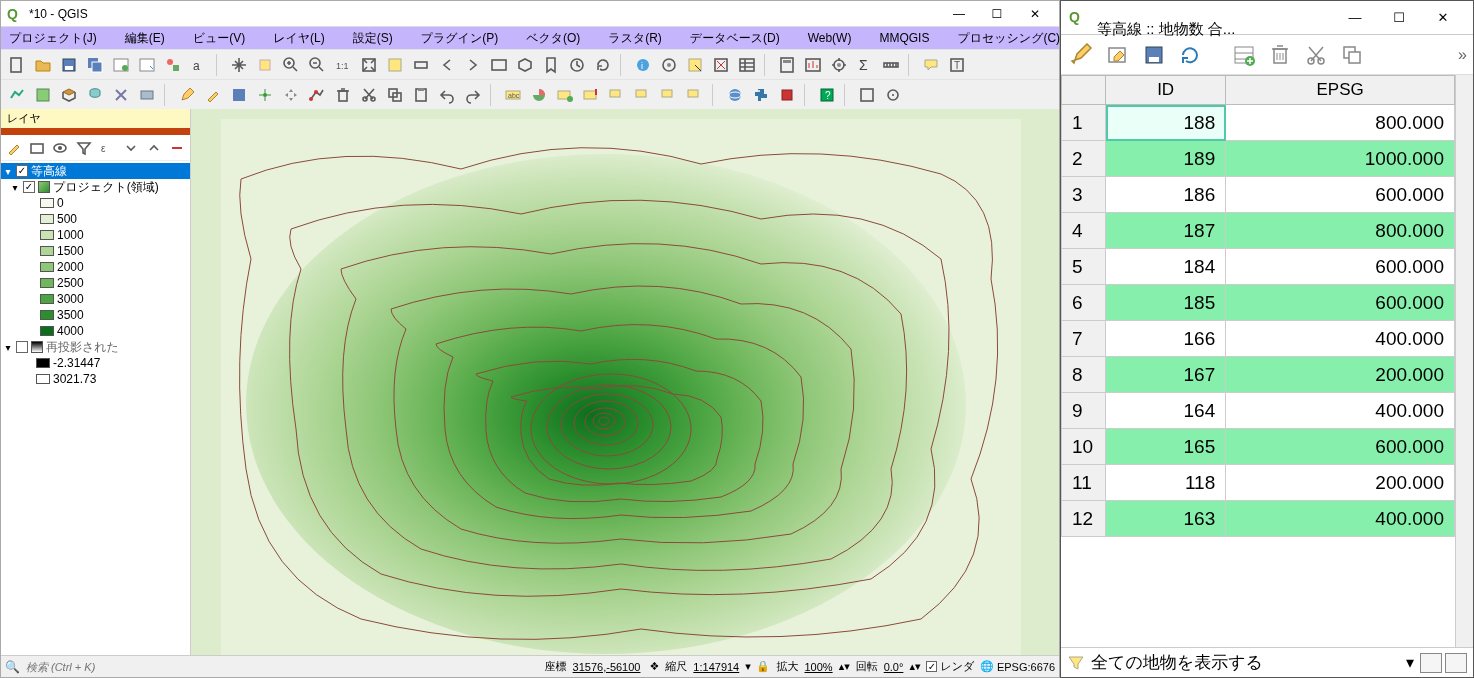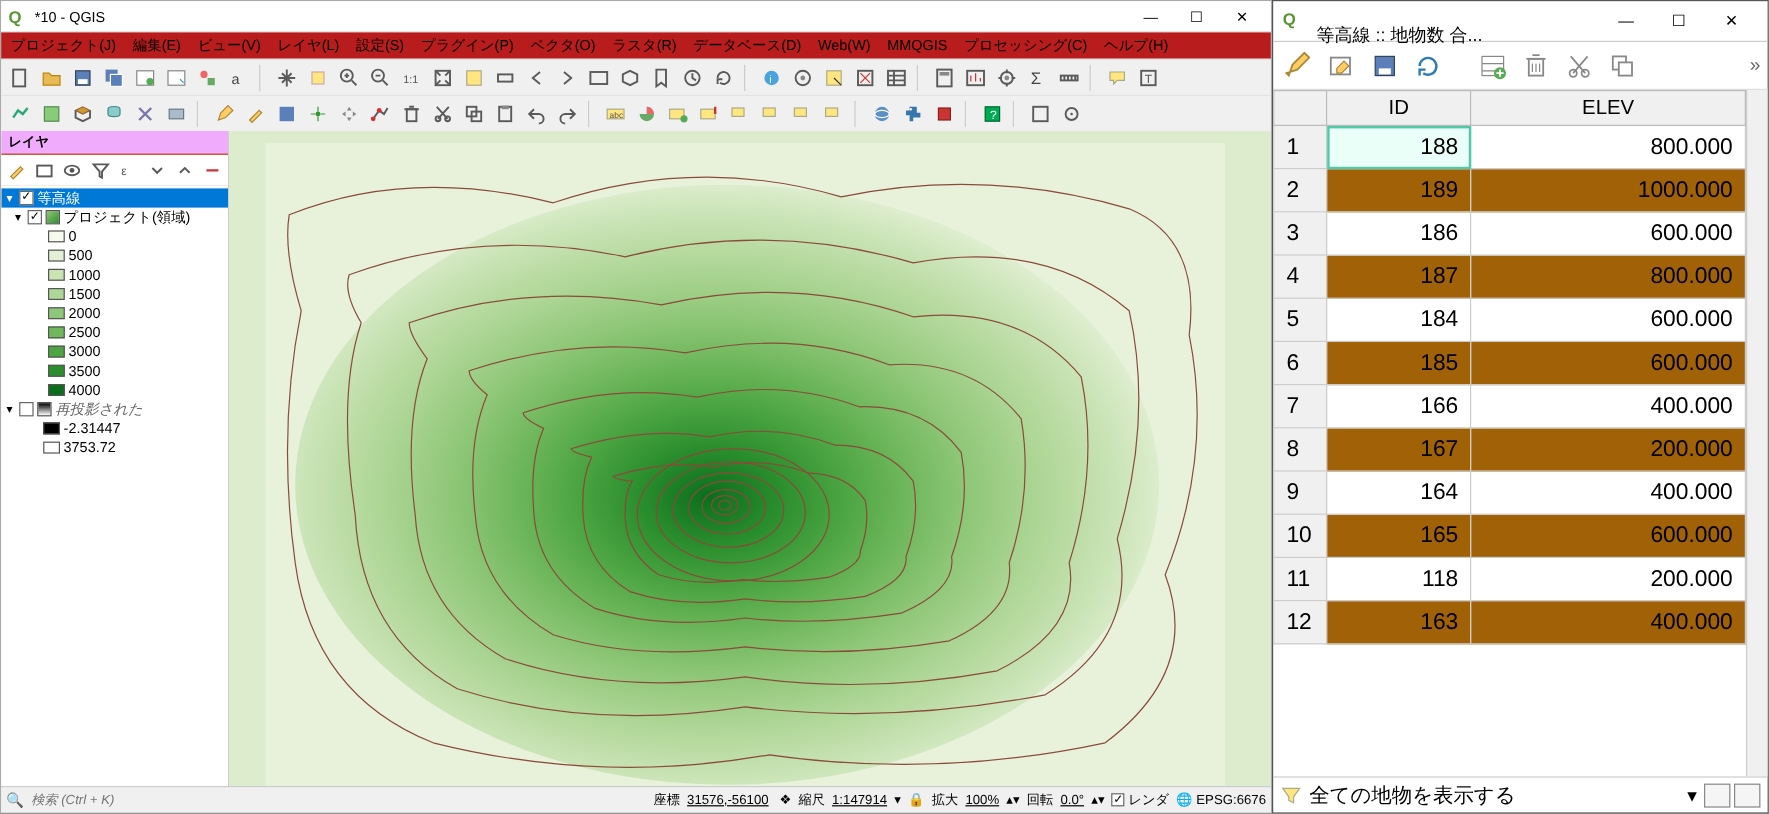--- a/index.html
+++ b/index.html
@@ -9,33 +9,33 @@
 
 
 .titlebar { height: 26px; background: #fff; display: flex; align-items: center; padding: 0 6px; font-size: 12px; border-bottom: 1px solid #ddd; }
 .titlebar .q-icon { width: 16px; height: 16px; margin-right: 6px; position: relative; }
 .q-icon::before { content:"Q"; font-weight:bold; color:#589632; font-size:14px; }
 .titlebar .title-text { flex: 1; }
 .win-btns { display: flex; gap: 2px; }
 .win-btn { width: 36px; height: 20px; display: flex; align-items: center; justify-content: center; font-size: 12px; cursor: default; }
 
 
-.menubar { height: 22px; display: flex; align-items: center; padding: 0 4px; font-size: 12px; gap: 6px; background:#b91c1c; }
+.menubar { height: 22px; display: flex; align-items: center; padding: 0 4px; font-size: 12px; gap: 20px; background:#c4b5fd; }
 .menubar .mi { padding: 2px 4px; cursor: default; white-space:nowrap; }
 
 
 .toolbar-row { height: 30px; display: flex; align-items: center; padding: 0 4px; gap: 2px; border-top: 1px solid #e3e3e3; background:#f0f0f0; }
 .tb-btn { width: 24px; height: 24px; display: flex; align-items: center; justify-content: center; border: 1px solid transparent; border-radius: 2px; cursor: default; }
 .tb-sep { width: 6px; height: 22px; border-left: 1px solid #ccc; margin: 0 3px; }
 .tb-btn svg { width:18px; height:18px; }
 
 
 .central { flex: 1; display: flex; overflow: hidden; }
 .layers-panel { width: 190px; background: #fff; border-right: 1px solid #ccc; display: flex; flex-direction: column; font-size: 12px; }
-.layers-title { padding: 2px 6px; background: #f0abfc; border-bottom: 1px solid #c2410c; font-size:11px;font-weight:bold; }
+.layers-title { padding: 2px 6px; background: #fef9c3; border-bottom: 7px solid #c2410c; font-size:11px; }
 .layers-toolbar { height: 26px; display:flex; align-items:center; gap:2px; padding:0 2px; border-bottom:1px solid #eee; }
 .layers-tree { flex:1; overflow:auto; padding:2px 0; }
 .tree-row { display:flex; align-items:center; height:16px; padding:0 2px; gap:3px; white-space:nowrap; }
 .tree-row.selected { background:#0078d7; color:#fff; }
 .tree-indent { display:inline-block; }
 .expander { width:10px; text-align:center; cursor:default; font-size:10px; }
 .chk { width:12px; height:12px; border:1px solid #666; background:#fff; display:flex; align-items:center; justify-content:center; font-size:10px; line-height:1; }
 .chk.checked::after { content:"✓"; color:#000; }
 .tree-row.selected .chk.checked::after { color:#000; }
 .swatch { width:14px; height:10px; border:1px solid #555; }
@@ -60,21 +60,21 @@
 .attr-win-btn { width:44px; height:30px; display:flex; align-items:center; justify-content:center; font-size:13px; }
 .attr-toolbar { height:40px; display:flex; align-items:center; padding:0 6px; gap:6px; border-bottom:1px solid #ddd; }
 .attr-tb-btn { width:30px; height:30px; display:flex; align-items:center; justify-content:center; }
 .attr-tb-btn svg { width:24px; height:24px; }
 .attr-table-wrap { flex:1; overflow:auto; position:relative; }
 .attr-table { width:100%; border-collapse:collapse; font-size:18px; }
 .attr-table th { background:#f0f0f0; border:1px solid #bbb; padding:4px 8px; font-weight:normal; font-size:17px; height:28px; }
 .attr-table th.rownum-h { width:44px; }
 .attr-table td { border:1px solid #ccc; padding:6px 10px; text-align:right; height:36px; font-size:19px; }
 .attr-table td.rownum { background:#f0f0f0; text-align:left; width:44px; font-size:19px; }
-.attr-table tr.alt td:not(.rownum) { background:#a16207;text-align:right; }
+.attr-table tr.alt td:not(.rownum) { background:#86efac;text-align:right; }
 .attr-table td.active { outline:2px solid #4fc9a8; outline-offset:-2px; background:#eafff8 !important; }
 .attr-footer { height:30px; display:flex; align-items:center; padding:0 6px; gap:6px; border-top:1px solid #ccc; }
 .filter-icon { width:18px; height:18px; }
 .attr-footer-text { flex:1; font-size:17px; }
 .mode-btns { display:flex; gap:3px; }
 .mode-btn { width:22px; height:20px; border:1px solid #888; background:#f5f5f5; }
 .scrollbar-v { width:18px; background:#f0f0f0; border-left:1px solid #ccc; }
 
 
 .icon-stroke { stroke:#5a5a5a; stroke-width:1.6; fill:none; }
@@ -602,31 +602,31 @@
         <div class="tree-row">
             <span class="tree-indent" style="width:34px"></span>
             <span class="swatch" style="background:#0b6e1d"></span>
             <span class="layer-label">4000</span>
           </div>
 
         <div class="tree-row">
           <span class="expander">▾</span>
           <span class="chk"></span>
           <span style="width:12px;height:12px;background:linear-gradient(#000,#fff);border:1px solid #555;"></span>
-          <span class="layer-label" style="font-style:italic;color:#666">再投影された</span>
+          <span class="layer-label" style="color:#666">再投影された</span>
         </div>
         <div class="tree-row">
             <span class="tree-indent" style="width:30px"></span>
             <span class="swatch" style="background:#000"></span>
             <span class="layer-label">-2.31447</span>
           </div>
         <div class="tree-row">
             <span class="tree-indent" style="width:30px"></span>
             <span class="swatch" style="background:#fff"></span>
-            <span class="layer-label">3753.72</span>
+            <span class="layer-label">3021.73</span>
           </div>
       </div>
     </div>
 
     <div class="map-canvas">
       <svg width="800" height="540" viewBox="0 0 800 540">
         <defs>
           <radialGradient id="g" cx="48%" cy="52%" r="60%">
             <stop offset="0%" stop-color="#0b6e1d"></stop>
             <stop offset="14%" stop-color="#2c8f2e"></stop>
@@ -750,21 +750,21 @@
     <div style="flex:1"></div>
     <span style="font-size:16px;color:#666">»</span>
   </div>
   <div style="flex:1;display:flex;overflow:hidden">
     <div class="attr-table-wrap">
       <table class="attr-table">
         <thead>
           <tr>
             <th class="rownum-h"></th>
             <th>ID</th>
-            <th>ELEV</th>
+            <th>EPSG</th>
           </tr>
         </thead>
         <tbody id="attr-tbody">
             <tr>
               <td class="rownum">1</td>
               <td class="active">188</td>
               <td>800.000</td>
             </tr>
             <tr class="alt">
               <td class="rownum">2</td>

